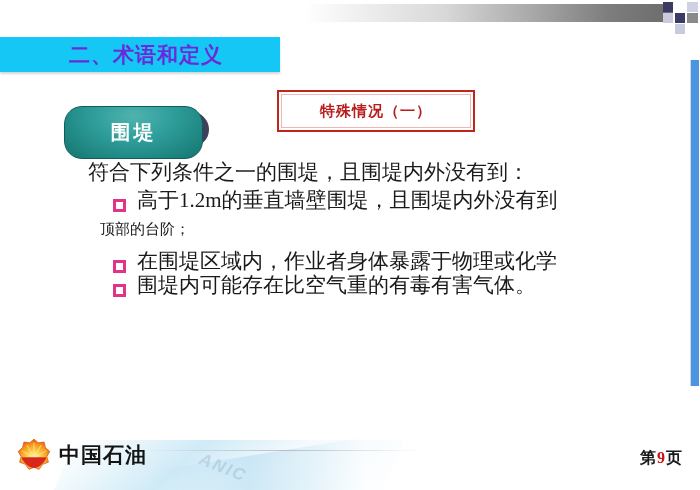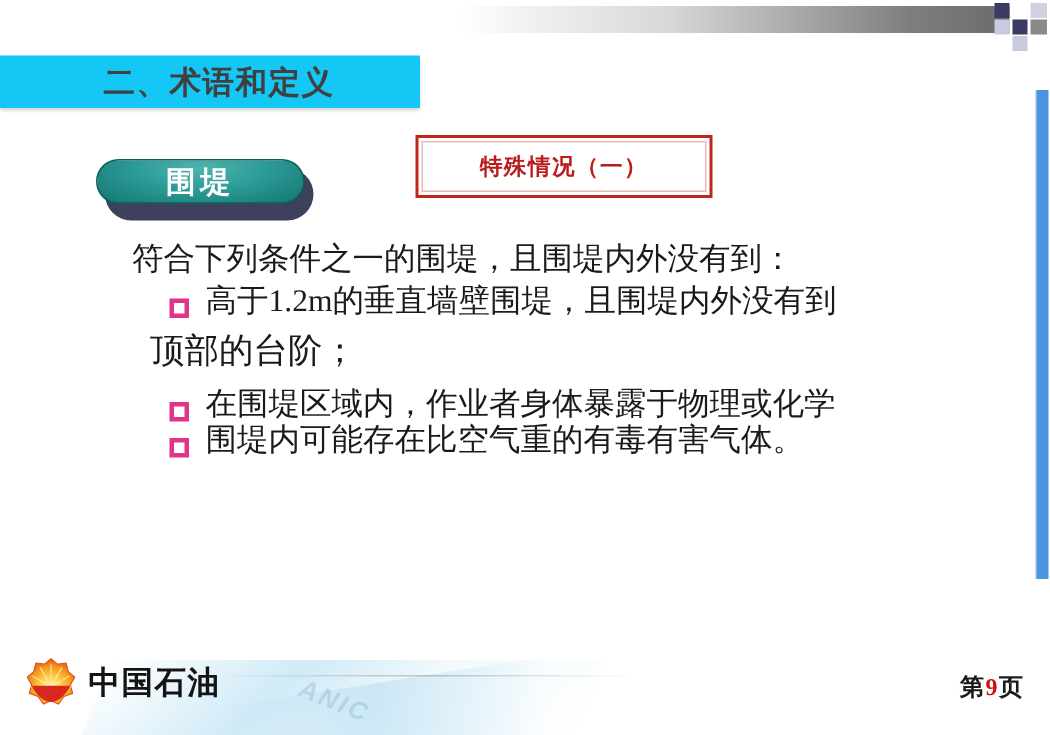--- a/index.html
+++ b/index.html
@@ -54,21 +54,21 @@
     background: #15c7f5;
     display: flex;
     align-items: center;
     justify-content: center;
     box-shadow: 0 2px 2px rgba(120,120,120,0.30);
   }
   .title-band .t {
     font-family: "Liberation Sans", "DejaVu Sans", sans-serif;
     font-weight: bold;
     font-size: 21px;
-    color: #404040;
+    color: #6d28d9;
     letter-spacing: 1px;
     padding-left: 26px;
     padding-right: 14px;
     white-space: nowrap;
   }
 
   
   .red-box {
     position: absolute;
     left: 277px;
@@ -114,21 +114,21 @@
     height: 35px;
     border-radius: 18px;
     background: #1b2040;
     opacity: 0.85;
   }
   .pill {
     position: absolute;
     left: 0px;
     top: 0px;
     width: 139px;
-    height: 30px;
+    height: 53px;
     border-radius: 18px;
     background: radial-gradient(ellipse at 50% 18%, #4fb3ae 0%, #2e9d9a 42%, #14756f 100%);
     border: 1px solid #0e5f5c;
     box-sizing: border-box;
     display: flex;
     align-items: center;
     justify-content: center;
   }
   .pill .t {
     font-family: "Liberation Serif", "DejaVu Serif", serif;
@@ -167,21 +167,21 @@
     margin: 9px 11px 0 35px;
     background: #ffffff;
   }
   .btext {
     font-size: 21px;
     color: #1a1a1a;
     line-height: 1.0;
     white-space: nowrap;
   }
   .cont {
-    font-size: 23px;
+    font-size: 15px;
     color: #1a1a1a;
     line-height: 1.0;
     margin: 10px 0 10px 22px;
     white-space: nowrap;
   }
   .gap-after { margin-bottom: 14px; }
 
   
   .footer-watermark {
     position: absolute;

